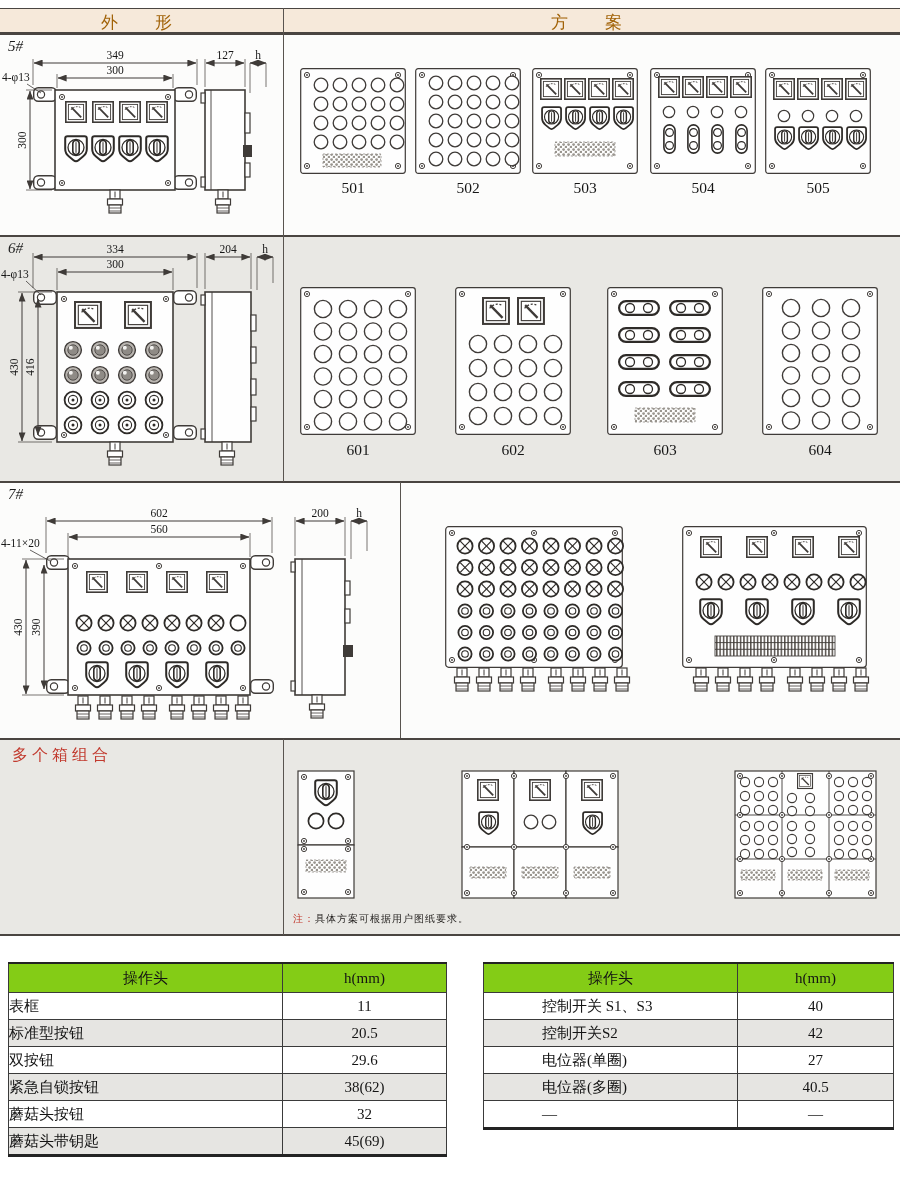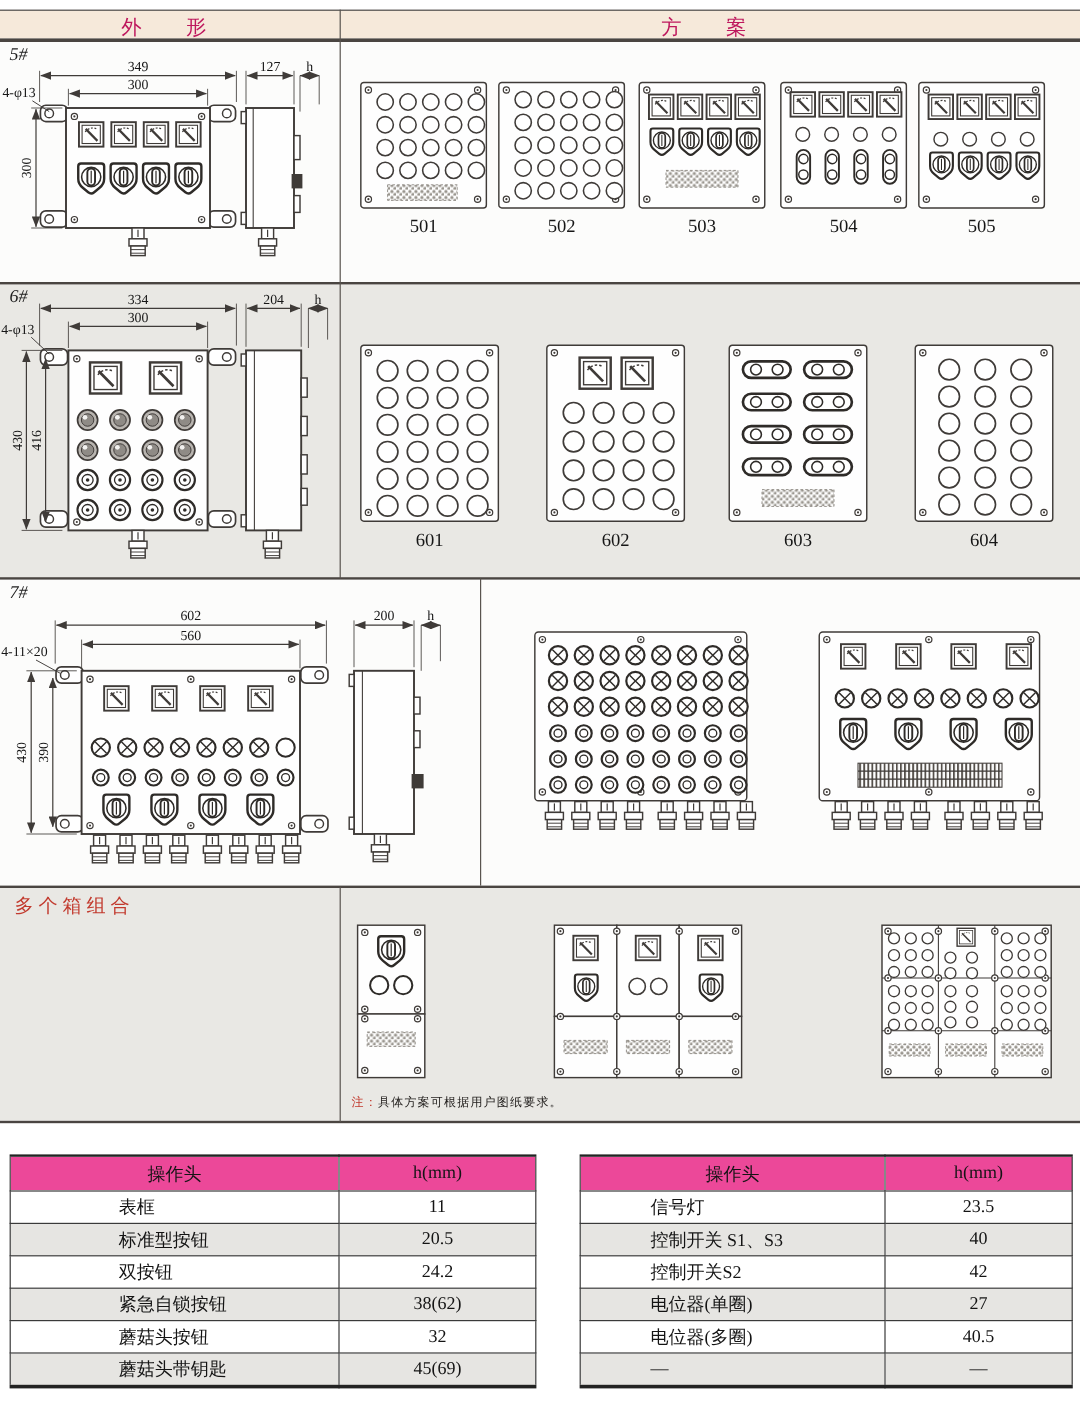--- a/index.html
+++ b/index.html
@@ -1,20 +1,20 @@
 <!DOCTYPE html>
 <html><head>
 <meta charset="utf-8">
 <style>
   html,body{margin:0;padding:0}
   body{width:900px;height:1180px;position:relative;background:#ffffff;
        font-family:"Liberation Serif",serif;overflow:hidden}
   .bg{position:absolute;left:0;width:900px}
   .band{position:absolute;left:0;top:9px;width:900px;height:23px;background:#f6e9da}
-  .band-cell{position:absolute;top:11px;font-size:17px;color:#be185d;text-align:center;letter-spacing:10px}
+  .band-cell{position:absolute;top:11px;font-size:17px;color:#a16207;text-align:center;letter-spacing:10px}
   .hline{position:absolute;left:0;width:900px;background:#4a4541}
   .vline{position:absolute;width:1px;background:#59544f}
   .sec-label{position:absolute;font:italic 15px "Liberation Serif",serif;color:#1c1c1c}
   .combo-label{position:absolute;left:12px;top:745px;font-size:16px;color:#c23a2e;letter-spacing:4px;font-family:"Liberation Serif",serif}
   .note{position:absolute;left:293px;top:912px;font-size:10px;color:#24211f;letter-spacing:1px}
   .note .pre{color:#c23a2e}
   svg.layer{position:absolute;overflow:visible}
   .box{fill:#fefefe;stroke:#3f3b38;stroke-width:1.6}
   .box2{fill:#fefefe;stroke:#3f3b38;stroke-width:1.2}
   .dim{stroke:#3f3b38;stroke-width:1;fill:none;marker-start:url(#ar);marker-end:url(#ar)}
@@ -25,24 +25,24 @@
   .cap{font:15.5px "Liberation Serif",serif;fill:#161616;text-anchor:middle}
   .dots{fill:url(#pd);stroke:#928e88;stroke-width:.8;stroke-dasharray:2.2 1.8}
   .hatch{fill:url(#ph);stroke:#46423e;stroke-width:.9}
   .thin{stroke:#3f3b38;stroke-width:.9;fill:none}
   .dark{fill:#3f3b38}
   table.spec{position:absolute;border-collapse:collapse;table-layout:fixed;
        font-size:15px;color:#141414;background:#fff;
        border-top:2px solid #232323;border-bottom:3px solid #232323;
        border-left:1px solid #4a4a4a;border-right:1px solid #4a4a4a}
   .spec th,.spec td{border:1px solid #3a3a3a;height:26px;padding:0;font-weight:normal;overflow:hidden;white-space:nowrap}
-  .spec th{height:28px;background:#ec4899;text-align:center}
+  .spec th{height:28px;background:#84cc16;text-align:center}
   .spec td.val{text-align:center}
   .spec tbody tr:nth-child(even){background:#e6e5e2}
-  #tblL td.lbl{padding-left:90px}
+  #tblL td.lbl{}
   #tblR td.lbl{padding-left:58px}
 </style>
 </head>
 <body>
 
 <svg width="0" height="0" style="position:absolute" aria-hidden="true">
 <defs>
   <marker id="ar" orient="auto-start-reverse" markerWidth="9" markerHeight="7" refX="8.6" refY="3.5" markerUnits="userSpaceOnUse">
         <path d="M0 0 9 3.5 0 7z" fill="#3f3b38"></path>
       </marker>
@@ -897,21 +897,21 @@
     <tr>
         <td class="lbl">表框</td>
         <td class="val">11</td>
       </tr>
     <tr>
         <td class="lbl">标准型按钮</td>
         <td class="val">20.5</td>
       </tr>
     <tr>
         <td class="lbl">双按钮</td>
-        <td class="val">24.2</td>
+        <td class="val">29.6</td>
       </tr>
     <tr>
         <td class="lbl">紧急自锁按钮</td>
         <td class="val">38(62)</td>
       </tr>
     <tr>
         <td class="lbl">蘑菇头按钮</td>
         <td class="val">32</td>
       </tr>
     <tr>
@@ -927,24 +927,20 @@
       <col style="width:156px">
     </colgroup>
   <thead>
       <tr>
     <th>操作头</th>
     <th>h(mm)</th>
   </tr>
     </thead>
   <tbody>
     <tr>
-        <td class="lbl">信号灯</td>
-        <td class="val">23.5</td>
-      </tr>
-    <tr>
         <td class="lbl">控制开关 S1、S3</td>
         <td class="val">40</td>
       </tr>
     <tr>
         <td class="lbl">控制开关S2</td>
         <td class="val">42</td>
       </tr>
     <tr>
         <td class="lbl">电位器(单圈)</td>
         <td class="val">27</td>

